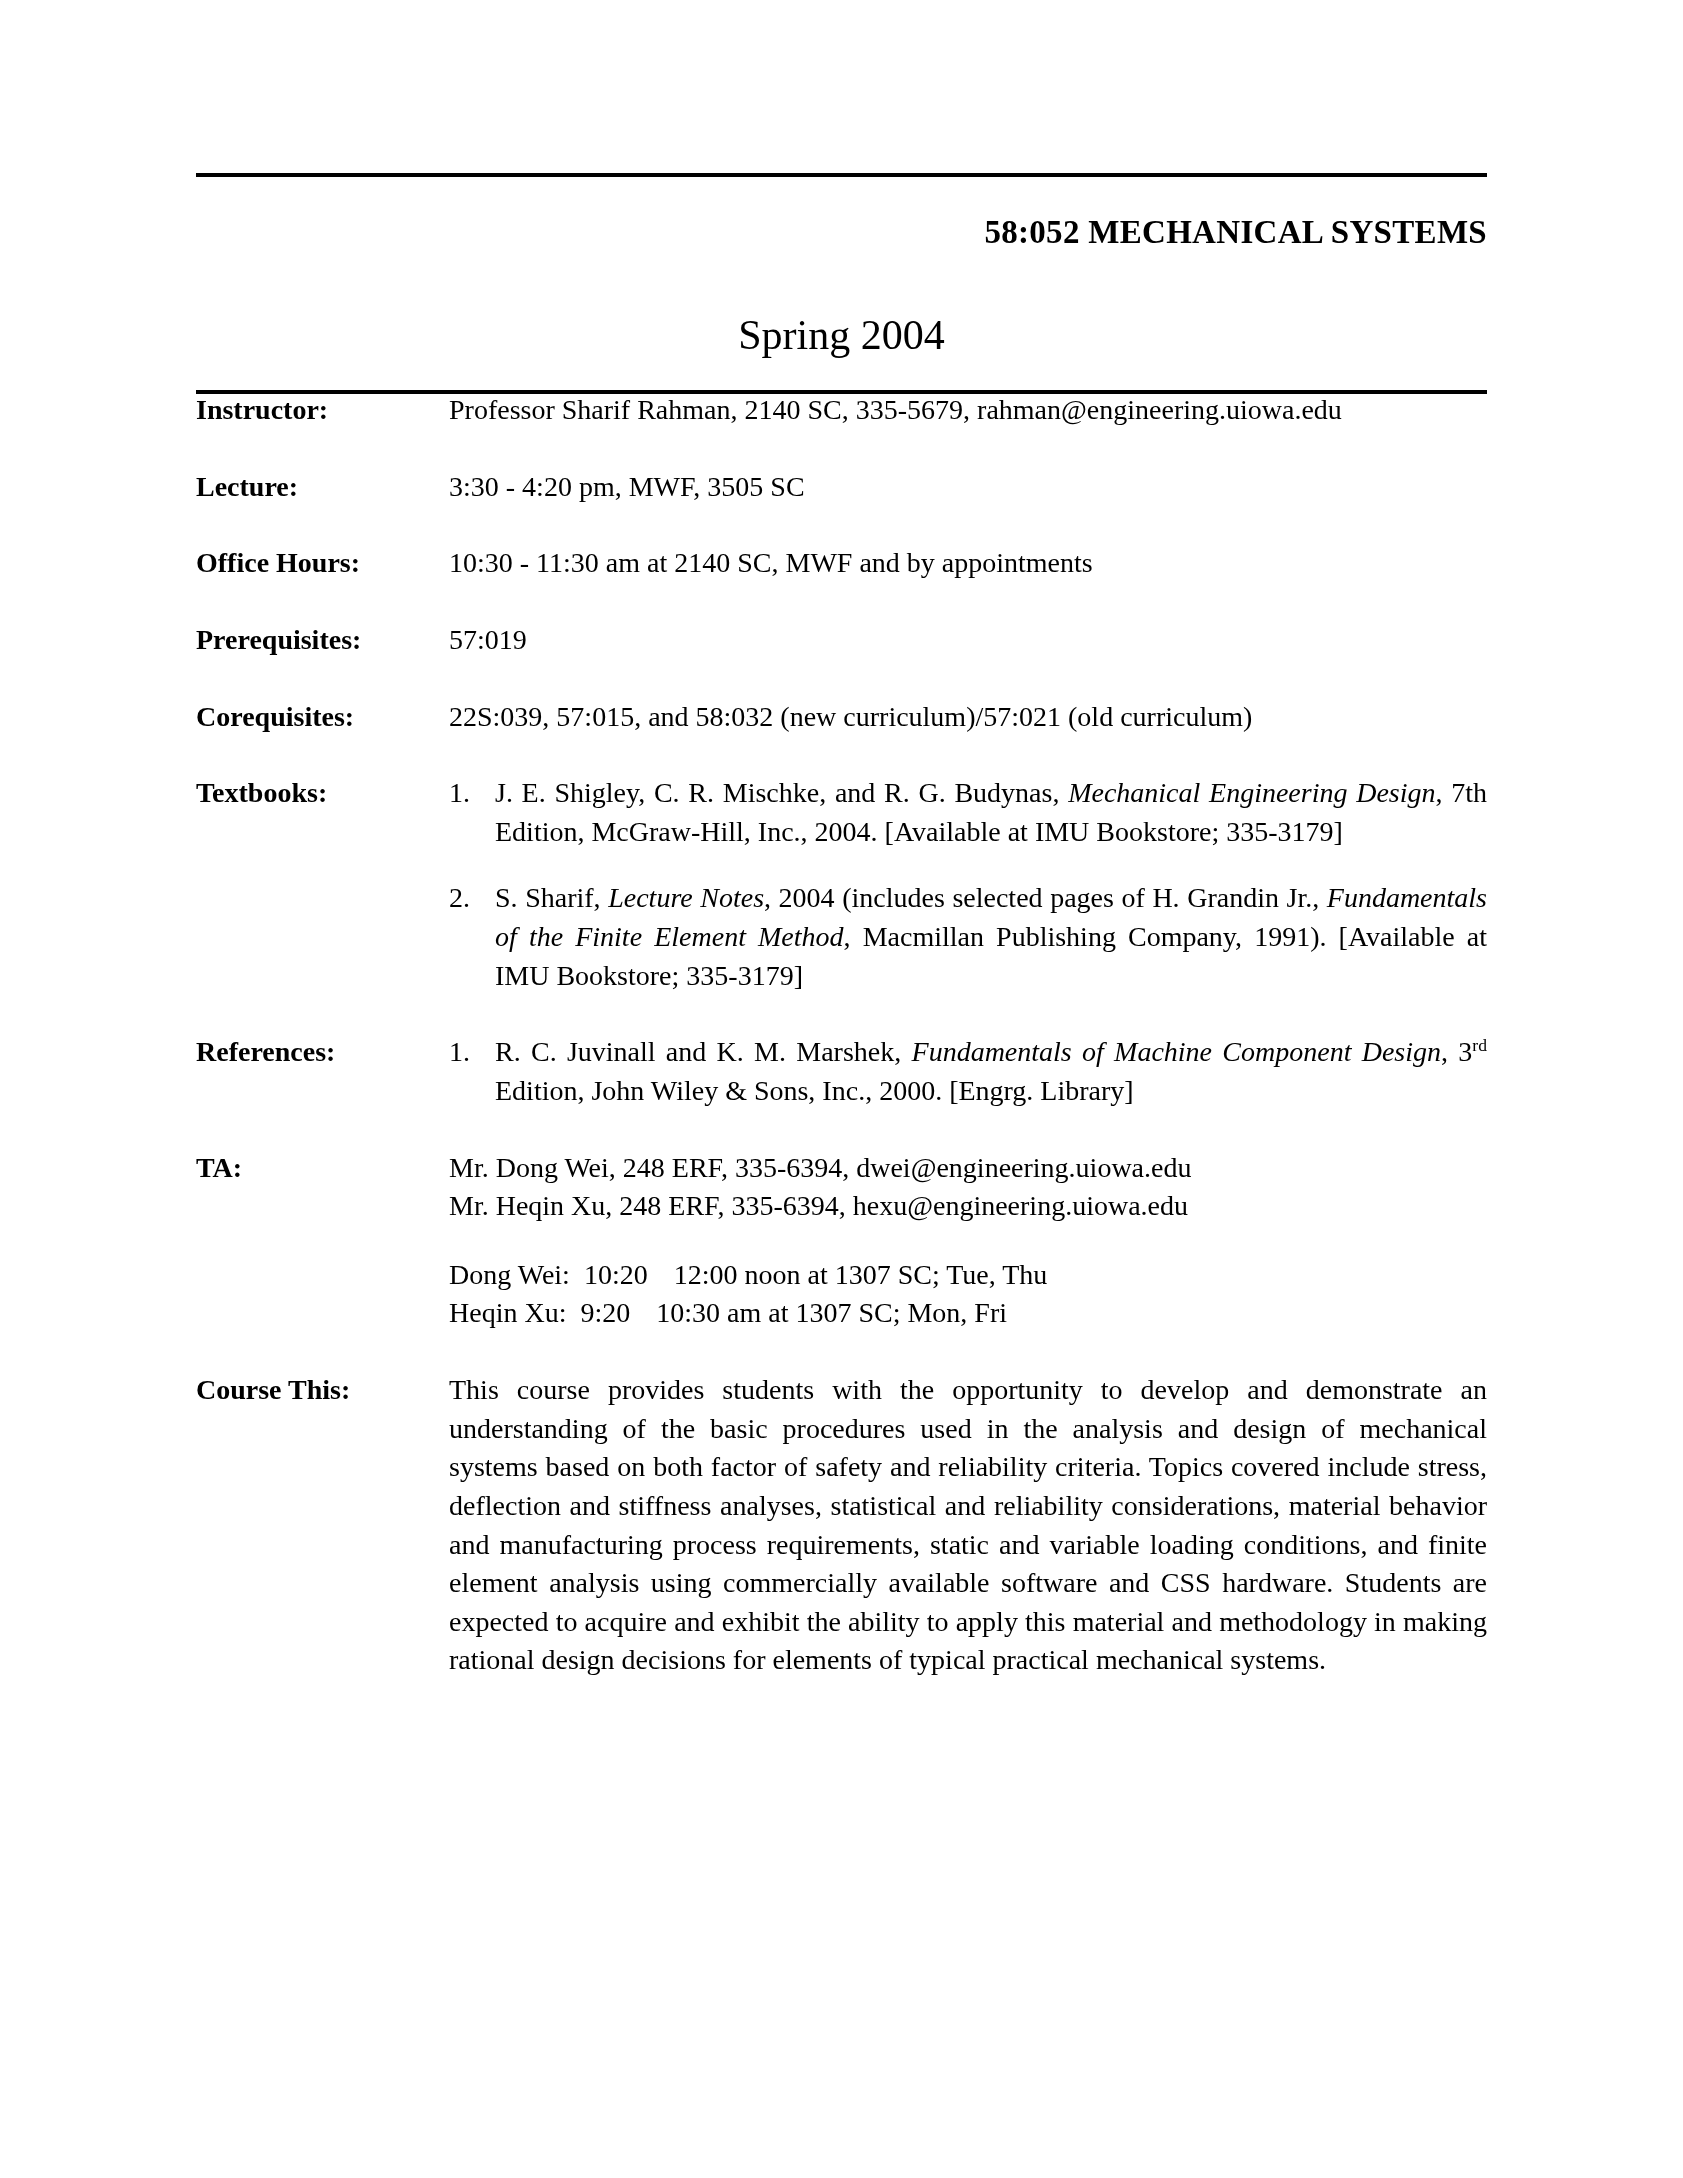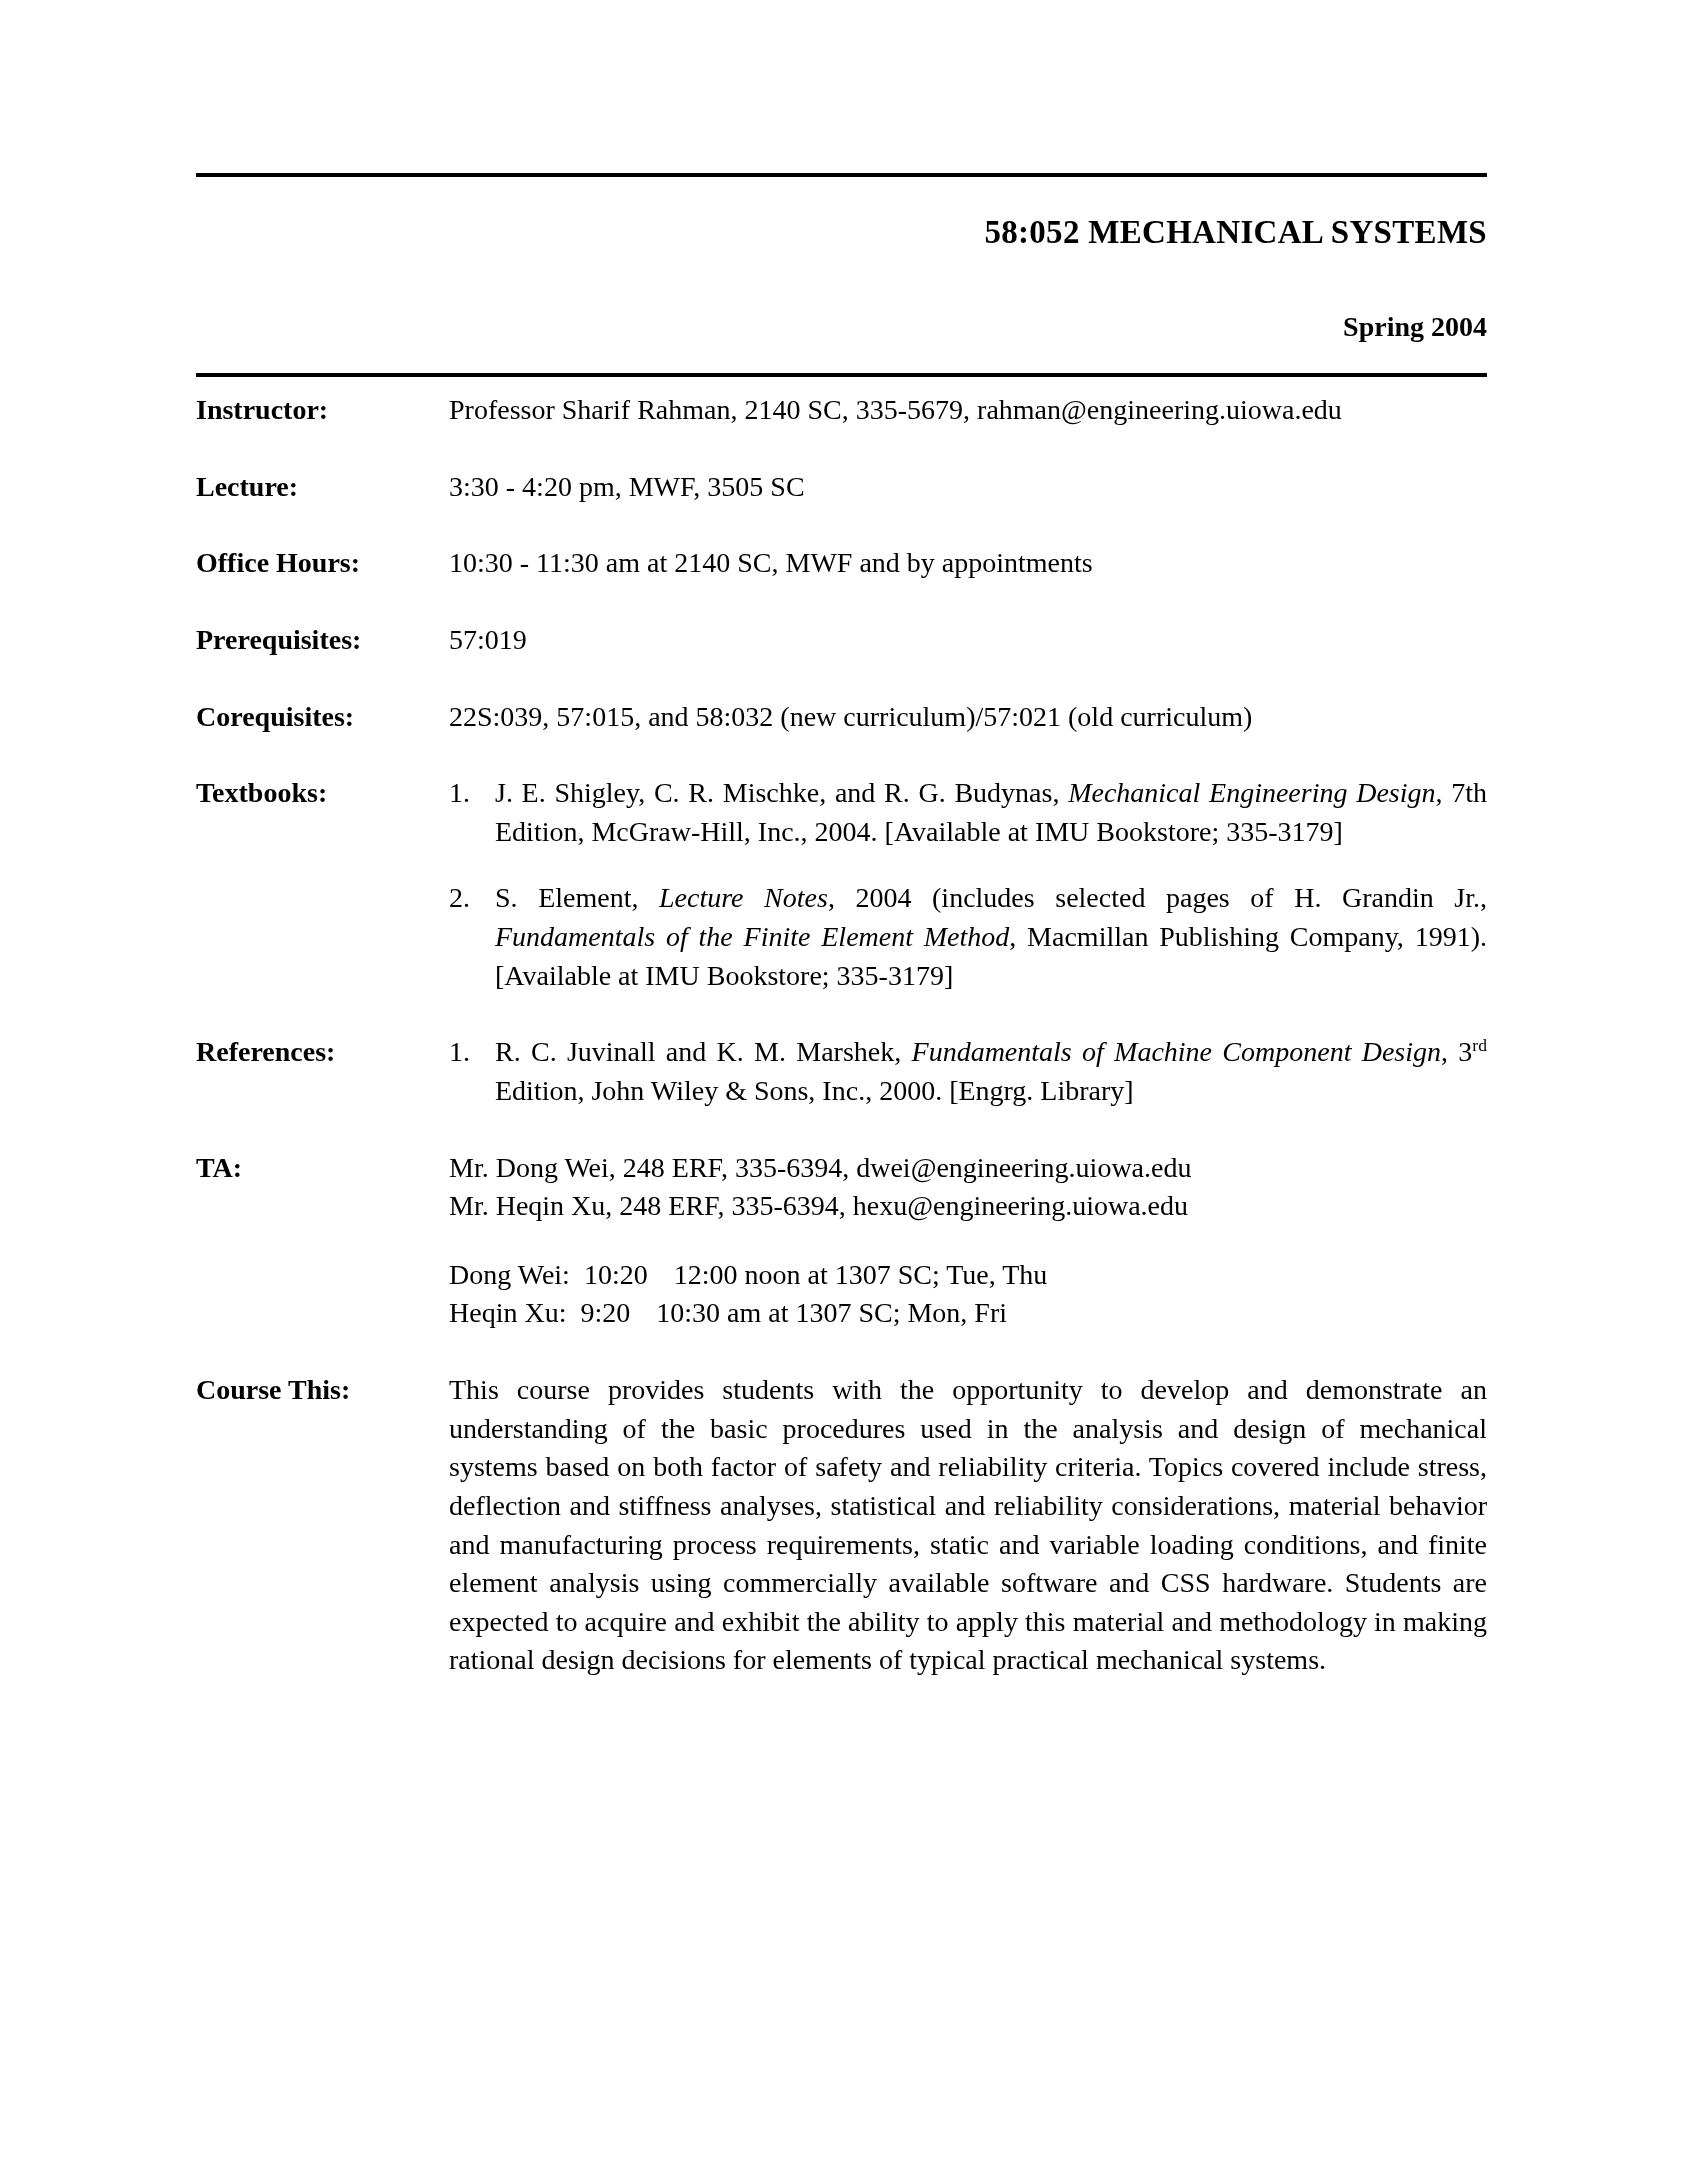--- a/index.html
+++ b/index.html
@@ -37,23 +37,23 @@
   }
   .header-title {
     text-align: right;
     font-weight: bold;
     font-size: 33px;
     letter-spacing: 0.3px;
     margin: 36px 0 0 0;
     line-height: 1.2;
   }
   .header-term {
-    text-align: right;
-    font-weight: bold;
-    font-size: 28px;
+    text-align: center;
+    font-weight: normal;
+    font-size: 42px;
     margin: 57px 0 30px 0;
     line-height: 1.2;
   }
 
   
   .content {
     position: absolute;
     left: 196px;
     top: 391px;
     width: 1291px;
@@ -157,21 +157,21 @@
     </div>
 
     <div class="row">
       <div class="label">Textbooks:</div>
       <div class="value">
         <ol class="numlist">
           <li>
             <span class="num">1.</span><span>J. E. Shigley, C. R. Mischke, and R. G. Budynas, </span><em>Mechanical Engineering Design</em><span>, 7th Edition, McGraw-Hill, Inc., 2004. [Available at IMU Bookstore; 335-3179]</span>
           </li>
           <li>
-            <span class="num">2.</span><span>S. Element, </span><em>Lecture Notes</em><span>, 2004 (includes selected pages of H. Grandin Jr., </span><em>Fundamentals of the Finite Element Method</em><span>, Macmillan Publishing Company, 1991). [Available at IMU Bookstore; 335-3179]</span>
+            <span class="num">2.</span><span>S. Sharif, </span><em>Lecture Notes</em><span>, 2004 (includes selected pages of H. Grandin Jr., </span><em>Fundamentals of the Finite Element Method</em><span>, Macmillan Publishing Company, 1991). [Available at IMU Bookstore; 335-3179]</span>
           </li>
         </ol>
       </div>
     </div>
 
     <div class="row">
       <div class="label">References:</div>
       <div class="value">
         <ol class="numlist">
           <li>

